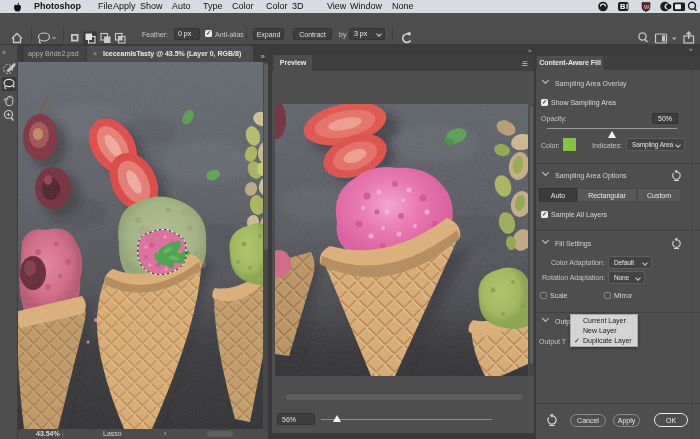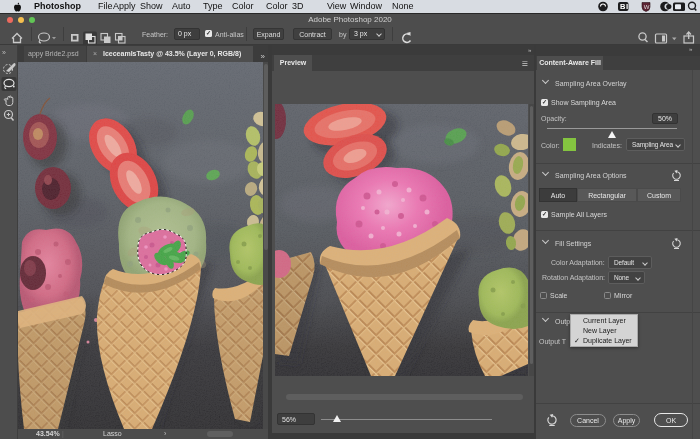--- a/index.html
+++ b/index.html
@@ -85,26 +85,20 @@
       <circle cx="71" cy="5.5" r="4.8" fill="#1c1c1e"></circle>
       <circle cx="73.5" cy="5.5" r="3" fill="#d8dce2"></circle>
       <circle cx="74.8" cy="5.5" r="2.6" fill="#1c1c1e"></circle>
       <rect x="79" y="1.5" width="12" height="8.5" rx="1.5" fill="#1c1c1e"></rect>
       <rect x="81" y="3.2" width="6" height="5" rx="0.8" fill="#e8ecf2"></rect>
       <circle cx="98" cy="4.8" r="3.5" fill="none" stroke="#1c1c1e" stroke-width="1.4"></circle>
       <line x1="100.3" y1="7.3" x2="102.3" y2="9.6" stroke="#1c1c1e" stroke-width="1.6"></line>
     </svg>
   </div>
 
-  <div id="titlebar" class="abs">
-    <div class="light" style="left:7px;background:#ec6a5e;"></div>
-    <div class="light" style="left:18px;background:#f5bf4f;"></div>
-    <div class="light" style="left:29px;background:#61c555;"></div>
-    <div id="title-text">Adobe Photoshop 2020</div>
-  </div>
 
   <div id="optionsbar" class="abs">
     <svg id="ob-icons" style="position:absolute;left:0;top:0;" width="700" height="21" viewBox="0 0 700 21">
       <g transform="translate(0,-24)">
 
         <path d="M12,38.5 L17,33.5 L22,38.5 M13.5,38 L13.5,42.5 L20.5,42.5 L20.5,38" stroke="#c9c9c9" stroke-width="1.3" fill="none"></path>
 
         <ellipse cx="44" cy="37" rx="5.5" ry="4" fill="none" stroke="#c9c9c9" stroke-width="1.2"></ellipse>
         <path d="M40,40 Q38,42.5 41,43" stroke="#c9c9c9" stroke-width="1.2" fill="none"></path>
         <path d="M52,37 l4,0 l-2,2.5 z" fill="#9a9a9a"></path>

